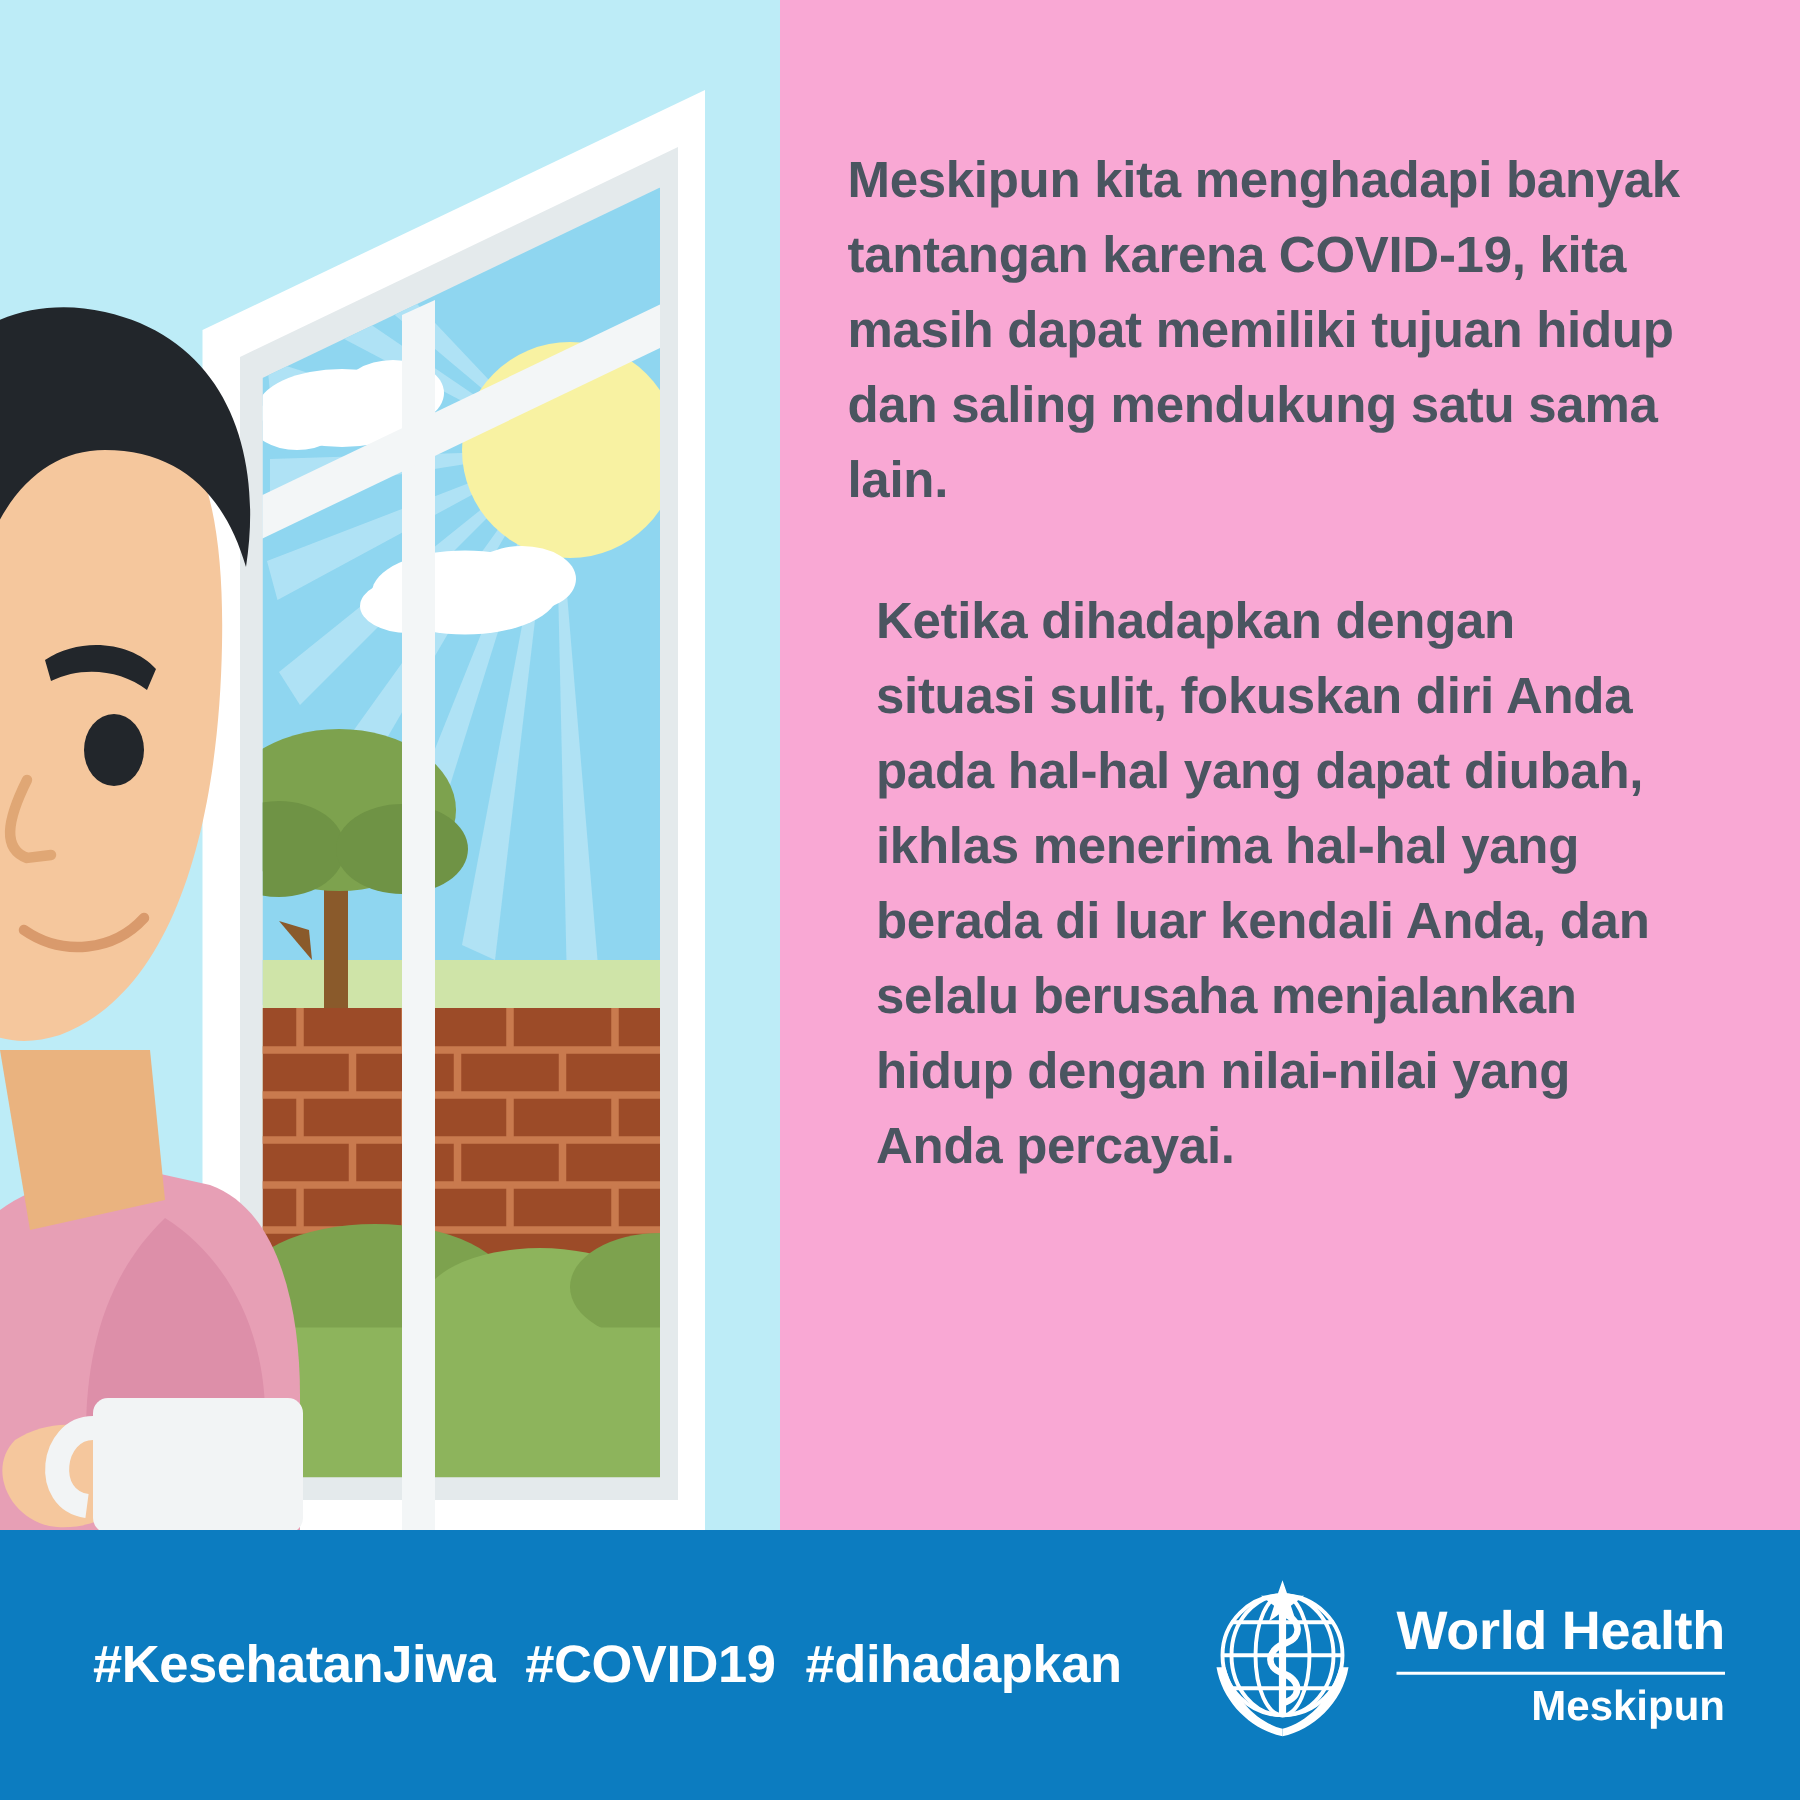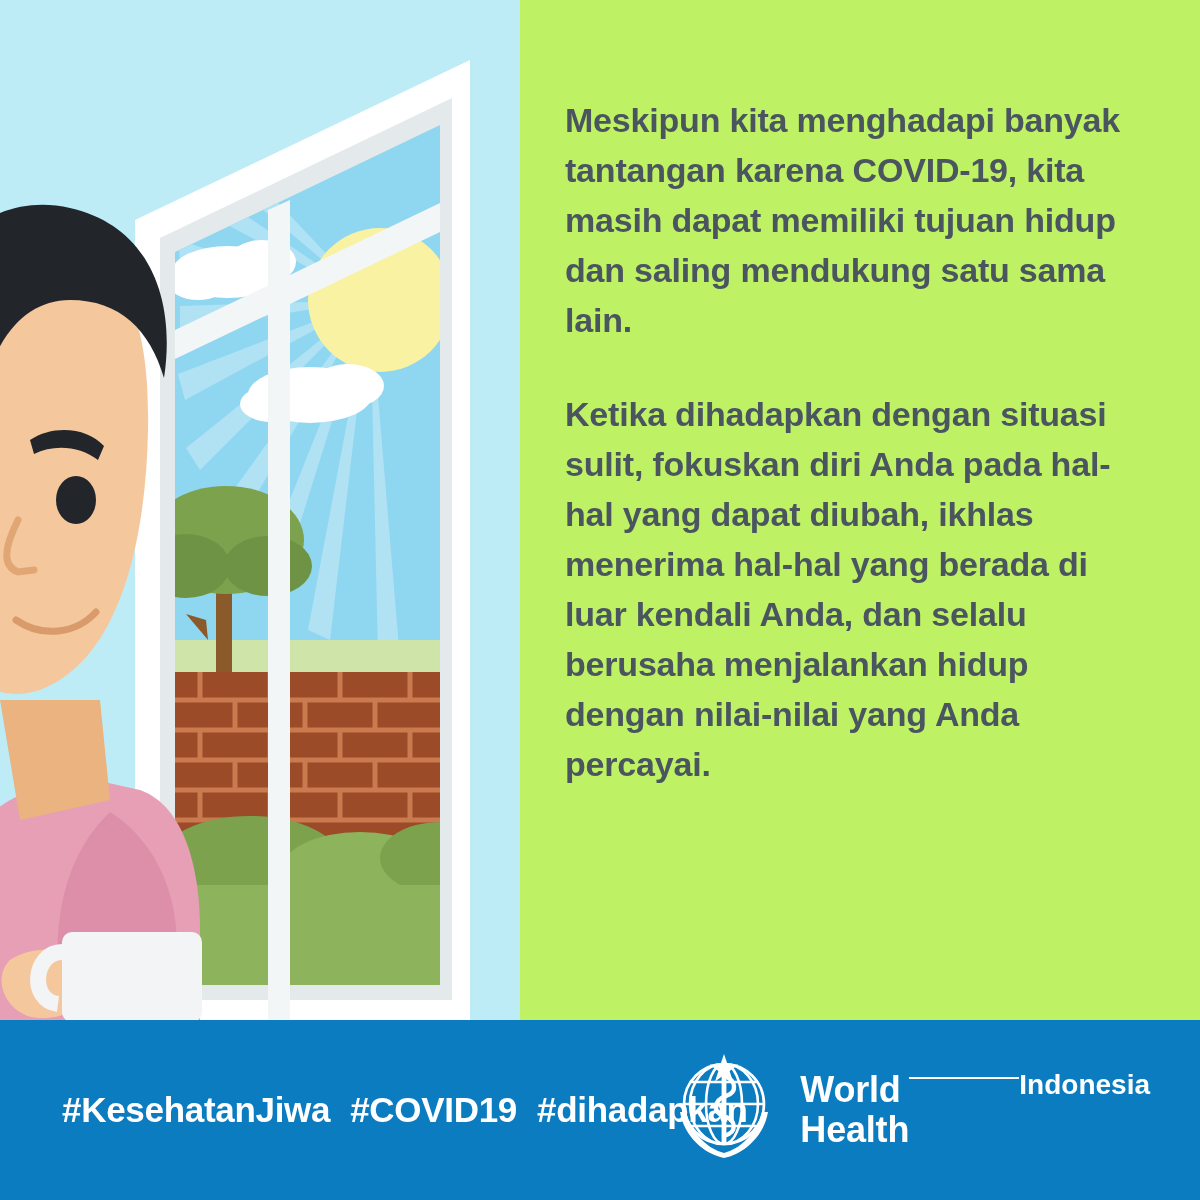--- a/index.html
+++ b/index.html
@@ -8,21 +8,21 @@
     background: #ffffff;
   }
   body {
     font-family: "Liberation Sans", sans-serif;
   }
   .poster {
     position: relative;
     width: 1200px;
     height: 1200px;
     overflow: hidden;
-    background: #bef264;
+    background: #f9a8d4;
   }
 
   
   .illustration {
     position: absolute;
     left: 0;
     top: 0;
     width: 520px;
     height: 1020px;
     overflow: hidden;
@@ -43,21 +43,21 @@
   }
   .para {
     color: #4a5560;
     font-size: 34px;
     line-height: 50px;
     font-weight: bold;
     letter-spacing: -0.2px;
     margin: 0 0 44px 0;
     white-space: pre-wrap;
   }
-  .para:last-child { margin-bottom: 0; }
+  .para:last-child { margin-bottom: 0; margin-left: 19px; }
 
   
   .footer {
     position: absolute;
     left: 0;
     bottom: 0;
     width: 1200px;
     height: 180px;
     background: #0c7cc0;
   }
@@ -82,21 +82,21 @@
     right: 50px;
     top: 50%;
     transform: translateY(-50%);
     display: flex;
     align-items: center;
     gap: 18px;
   }
   .who-emblem { flex: none; }
   .who-words {
     display: flex;
-    flex-direction: row;
+    flex-direction: column;
     justify-content: space-between;
   }
   .who-line {
     color: #ffffff;
     font-size: 36px;
     font-weight: bold;
     line-height: 40px;
     letter-spacing: -0.2px;
   }
   .who-rule {
@@ -278,18 +278,18 @@
             <rect x="55.6" y="22" width="4.8" height="72" rx="2"></rect>
             <path d="M58 26 C70 30 72 42 60 46 C48 50 46 62 58 66 C70 70 72 82 58 86" fill="none" stroke="#ffffff" stroke-width="4.4" stroke-linecap="round"></path>
 
             <polygon points="58,4 61.6,14.4 72.4,14.4 63.6,21 67,31.4 58,25 49,31.4 52.4,21 43.6,14.4 54.4,14.4"></polygon>
           </g>
         </svg>
       </span>
       <span class="who-words">
         <span class="who-line">World Health</span>
         <span class="who-rule"></span>
-        <span class="who-country">Indonesia</span>
+        <span class="who-country">Meskipun</span>
       </span>
     </div>
 
   </div>
 </div>
 
 </body></html>

